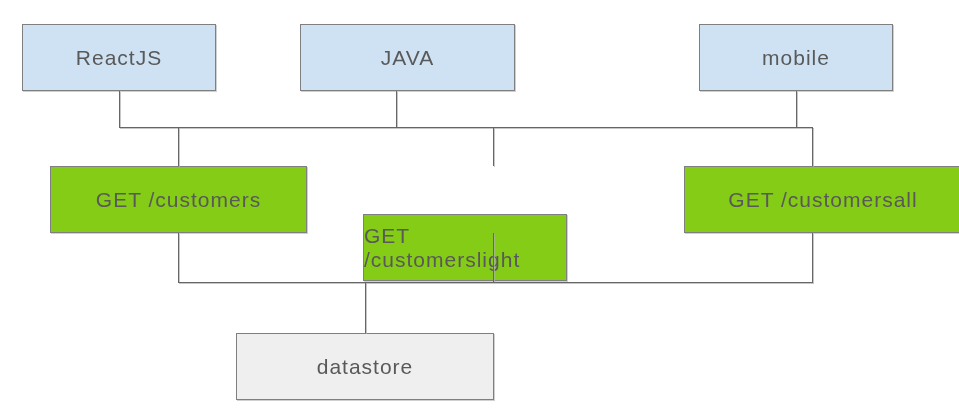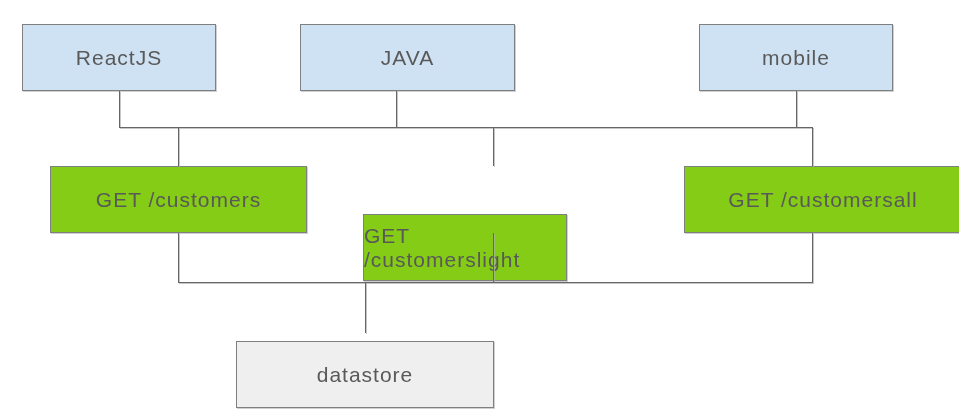--- a/index.html
+++ b/index.html
@@ -39,21 +39,21 @@
   .vline { width: 1px; }
   .hline { height: 1px; }
 
   
   #n-reactjs        { left: 22px;  top: 24px;  width: 194px; }
   #n-java           { left: 300px; top: 24px;  width: 215px; }
   #n-mobile         { left: 699px; top: 24px;  width: 194px; }
   #n-customers      { left: 50px;  top: 166px; width: 257px; }
   #n-customerslight { left: 363px; top: 166px; width: 204px; margin-top: 48px; }
   #n-customersall   { left: 684px; top: 166px; width: 278px; }
-  #n-datastore      { left: 236px; top: 333px; width: 258px; margin-top: 8px; }
+  #n-datastore      { left: 236px; top: 333px; width: 258px; }
 </style>
 </head>
 <body>
 
 <div class="canvas">
 
   <div class="node client" id="n-reactjs">
     <span>ReactJS</span>
   </div>
   <div class="node client" id="n-java">

